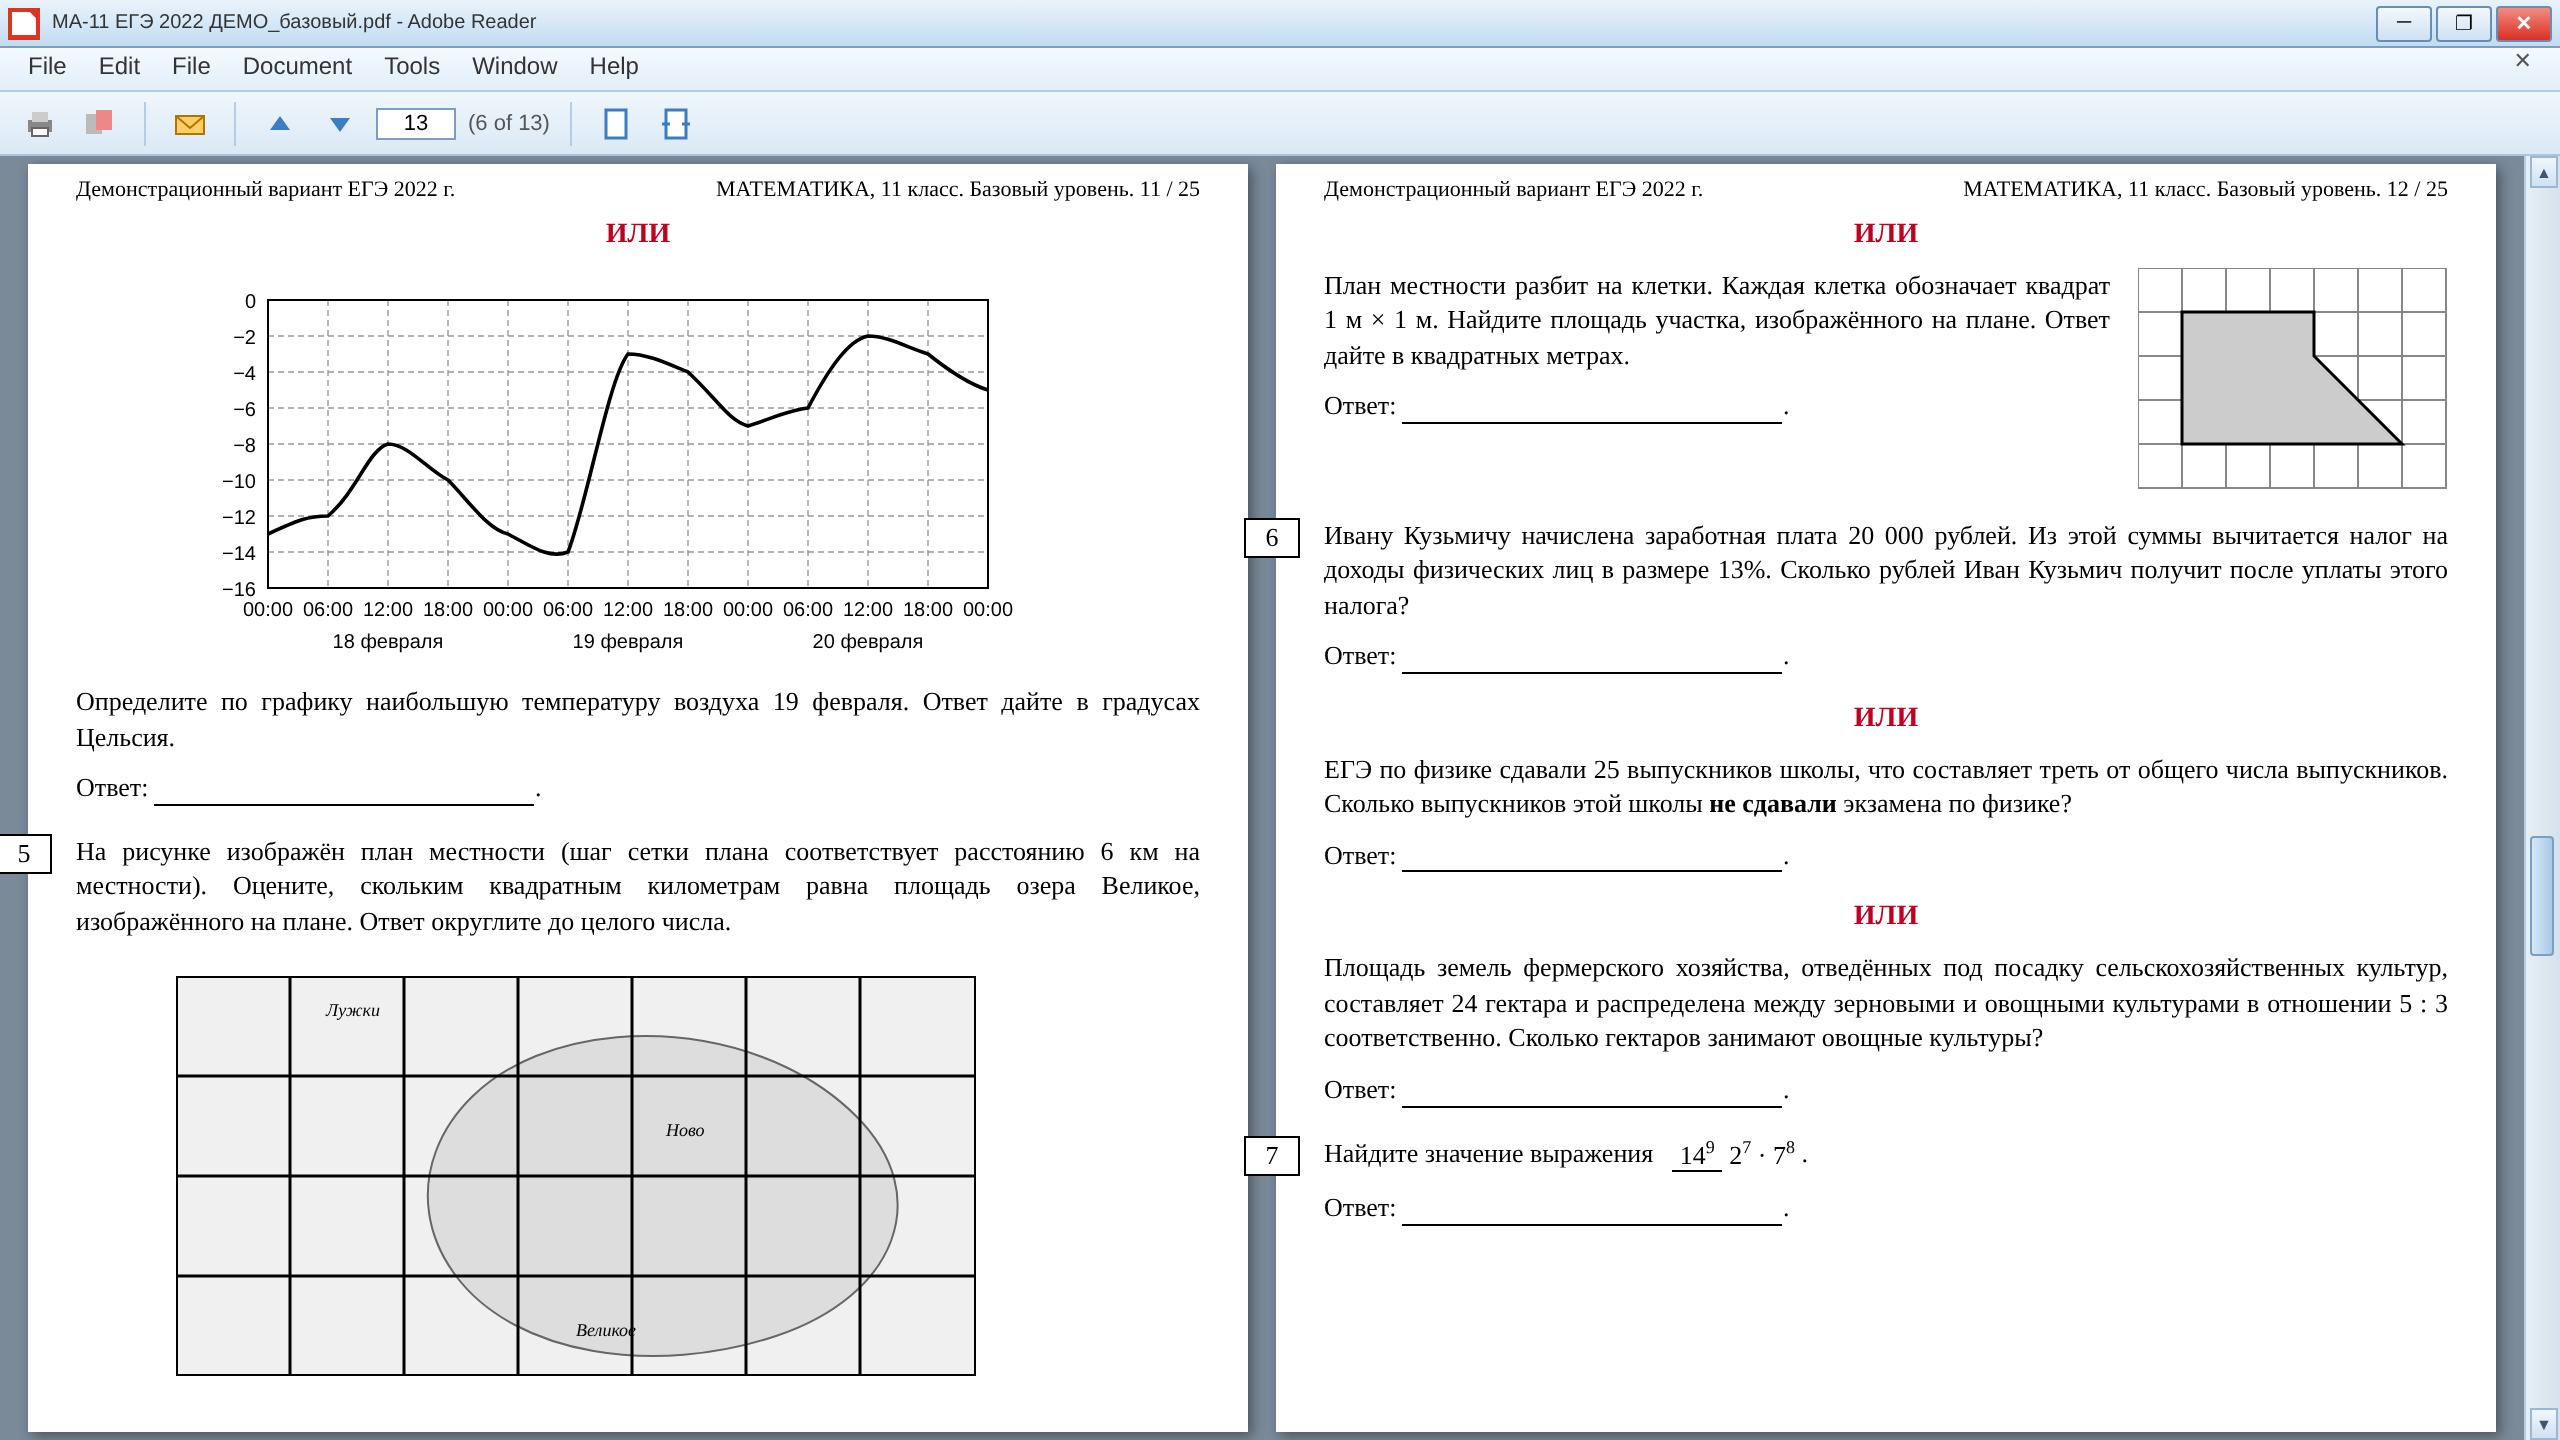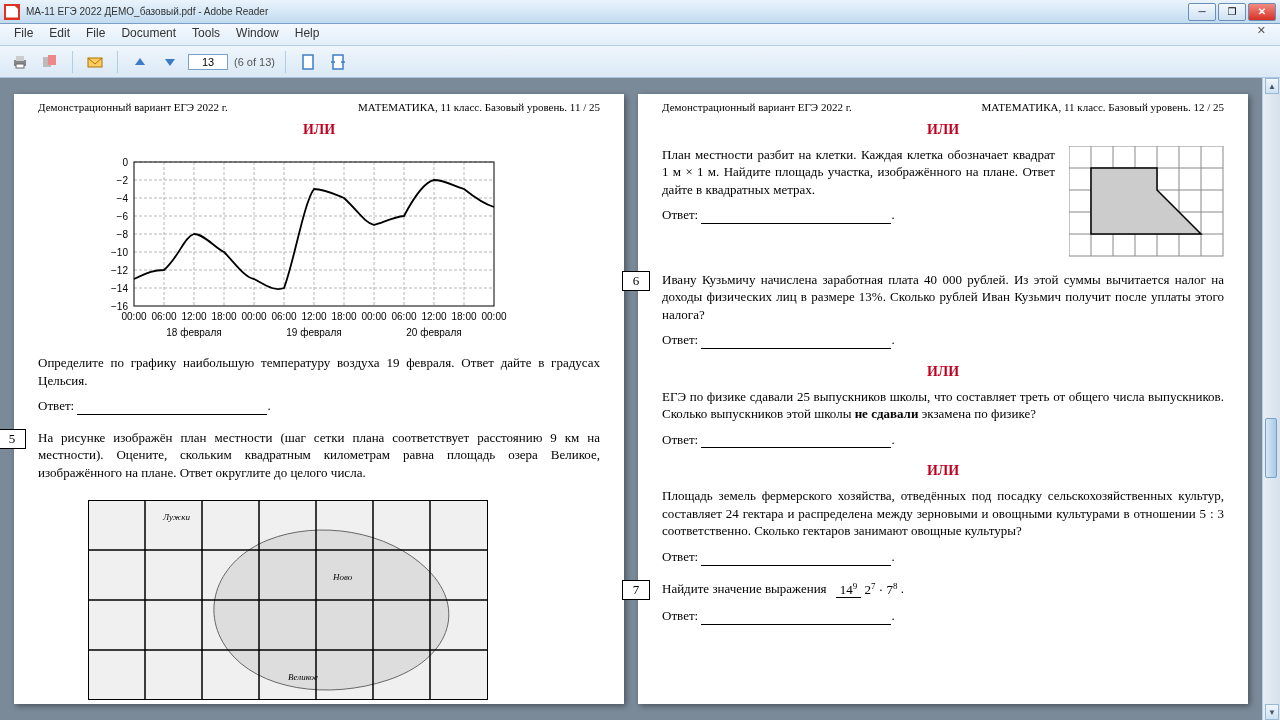--- a/index.html
+++ b/index.html
@@ -21,21 +21,21 @@
 
 
 .toolbar { height: 32px; background: linear-gradient(to bottom, #f0f6fc, #dae9f6); border-bottom: 1px solid #a9c4dc; display: flex; align-items: center; padding: 0 8px; gap: 6px; }
 .toolbar .tbtn { width: 24px; height: 24px; border: 1px solid transparent; border-radius: 3px; display: flex; align-items: center; justify-content: center; }
 .toolbar .sep { width: 1px; height: 22px; background: #b5cde2; margin: 0 4px; }
 .toolbar .pagebox { width: 40px; height: 16px; border: 1px solid #7a9ec4; background: #fff; text-align: center; font-size: 11px; }
 .toolbar .pagecount { font-size: 11px; color: #555; }
 
 
 .content { height: 642px; background: #7a8a99; display: flex; position: relative; }
-.doc-wrap { flex: 1; display: flex; justify-content: center; gap: 14px; padding: 16px 8px; overflow: hidden; }
+.doc-wrap { flex: 1; display: flex; justify-content: center; gap: 14px; padding: 4px 8px; overflow: hidden; }
 .page { width: 610px; background: #fff; box-shadow: 2px 2px 6px rgba(0,0,0,0.4); padding: 6px 24px 0 24px; font-family: "Times New Roman", serif; font-size: 13px; color: #000; line-height: 1.35; position: relative; }
 
 .phead { display: flex; justify-content: space-between; font-size: 11px; margin-bottom: 6px; }
 .ili { color: #c00020; font-weight: bold; text-align: center; margin: 6px 0; font-size: 14px; }
 .task { text-align: justify; margin-bottom: 8px; }
 .answer { margin: 8px 0 14px 0; }
 .answer .aline { display: inline-block; border-bottom: 1px solid #000; width: 190px; vertical-align: bottom; }
 .tnum { position: absolute; left: -40px; width: 28px; height: 20px; border: 1px solid #000; text-align: center; font-size: 13px; line-height: 18px; background: #fff; }
 .relblock { position: relative; }
 
@@ -205,21 +205,21 @@
         <text x="300" y="174" text-anchor="middle">20 февраля</text>
       </g>
     </g>
   </svg>
 
   <div class="task">Определите по графику наибольшую температуру воздуха 19 февраля. Ответ дайте в градусах Цельсия.</div>
   <div class="answer"><span>Ответ:</span> <span class="aline"></span>.</div>
 
   <div class="relblock">
     <div class="tnum">5</div>
-    <div class="task">На рисунке изображён план местности (шаг сетки плана соответствует расстоянию 9 км на местности). Оцените, скольким квадратным километрам равна площадь озера Великое, изображённого на плане. Ответ округлите до целого числа.</div>
+    <div class="task">На рисунке изображён план местности (шаг сетки плана соответствует расстоянию 6 км на местности). Оцените, скольким квадратным километрам равна площадь озера Великое, изображённого на плане. Ответ округлите до целого числа.</div>
   </div>
 
   
   <svg class="mapgrid" width="400" height="200">
     <rect x="0" y="0" width="400" height="200" fill="#f0f0f0" stroke="#000" stroke-width="2"></rect>
 
     <path d="M180,40 C230,20 300,30 340,70 C380,110 360,160 300,180 C240,200 170,190 140,150 C110,110 130,60 180,40 Z" fill="#ddd" stroke="#666"></path>
 
     <g stroke="#000" stroke-width="1.5">
       <line x1="57" y1="0" x2="57" y2="200"></line>
@@ -261,21 +261,21 @@
     </g>
     <path d="M22,22 L88,22 L88,44 L132,88 L22,88 Z" fill="#ccc" stroke="#000" stroke-width="1.5"></path>
   </svg>
 
   <div class="task" style="text-align:justify">План местности разбит на клетки. Каждая клетка обозначает квадрат 1 м × 1 м. Найдите площадь участка, изображённого на плане. Ответ дайте в квадратных метрах.</div>
   <div class="answer"><span>Ответ:</span> <span class="aline"></span>.</div>
   <div style="clear:both"></div>
 
   <div class="relblock">
     <div class="tnum">6</div>
-    <div class="task">Ивану Кузьмичу начислена заработная плата 40 000 рублей. Из этой суммы вычитается налог на доходы физических лиц в размере 13%. Сколько рублей Иван Кузьмич получит после уплаты этого налога?</div>
+    <div class="task">Ивану Кузьмичу начислена заработная плата 20 000 рублей. Из этой суммы вычитается налог на доходы физических лиц в размере 13%. Сколько рублей Иван Кузьмич получит после уплаты этого налога?</div>
   </div>
   <div class="answer"><span>Ответ:</span> <span class="aline"></span>.</div>
 
   <div class="ili">ИЛИ</div>
   <div class="task"><span>ЕГЭ по физике сдавали 25 выпускников школы, что составляет треть от общего числа выпускников. Сколько выпускников этой школы </span><b>не сдавали</b><span> экзамена по физике?</span></div>
   <div class="answer"><span>Ответ:</span> <span class="aline"></span>.</div>
 
   <div class="ili">ИЛИ</div>
   <div class="task">Площадь земель фермерского хозяйства, отведённых под посадку сельскохозяйственных культур, составляет 24 гектара и распределена между зерновыми и овощными культурами в отношении 5 : 3 соответственно. Сколько гектаров занимают овощные культуры?</div>
   <div class="answer"><span>Ответ:</span> <span class="aline"></span>.</div>

